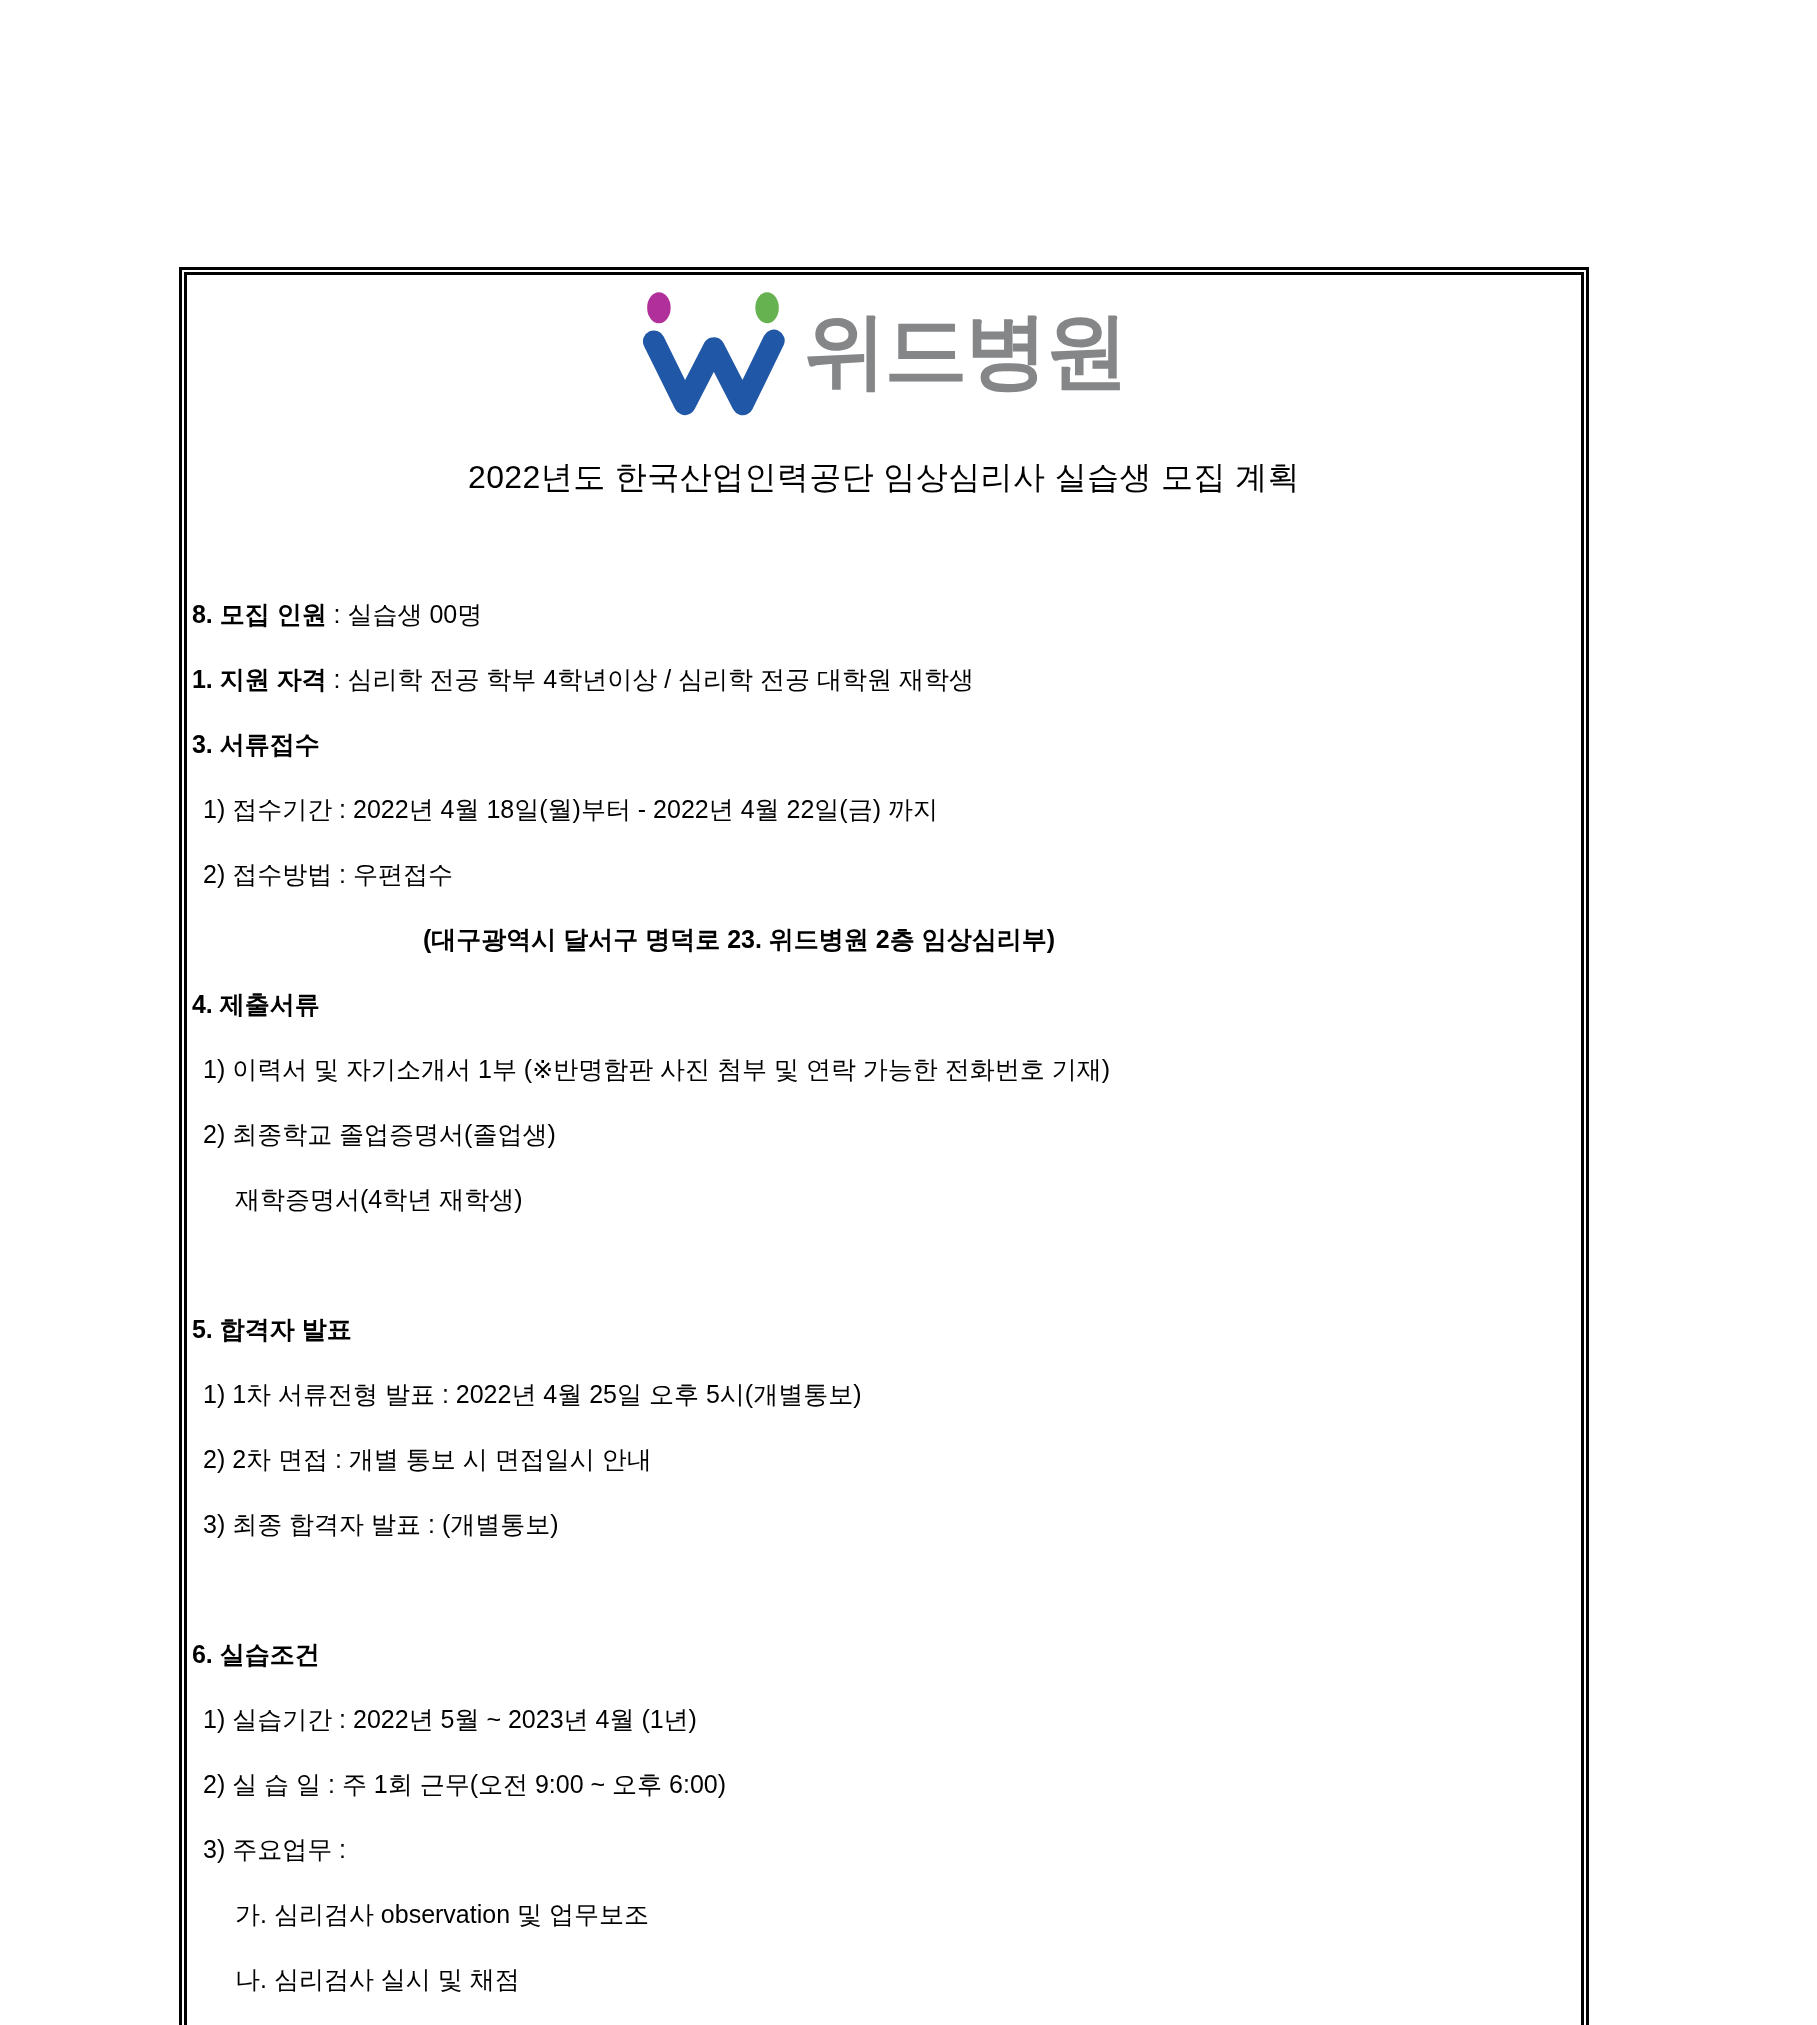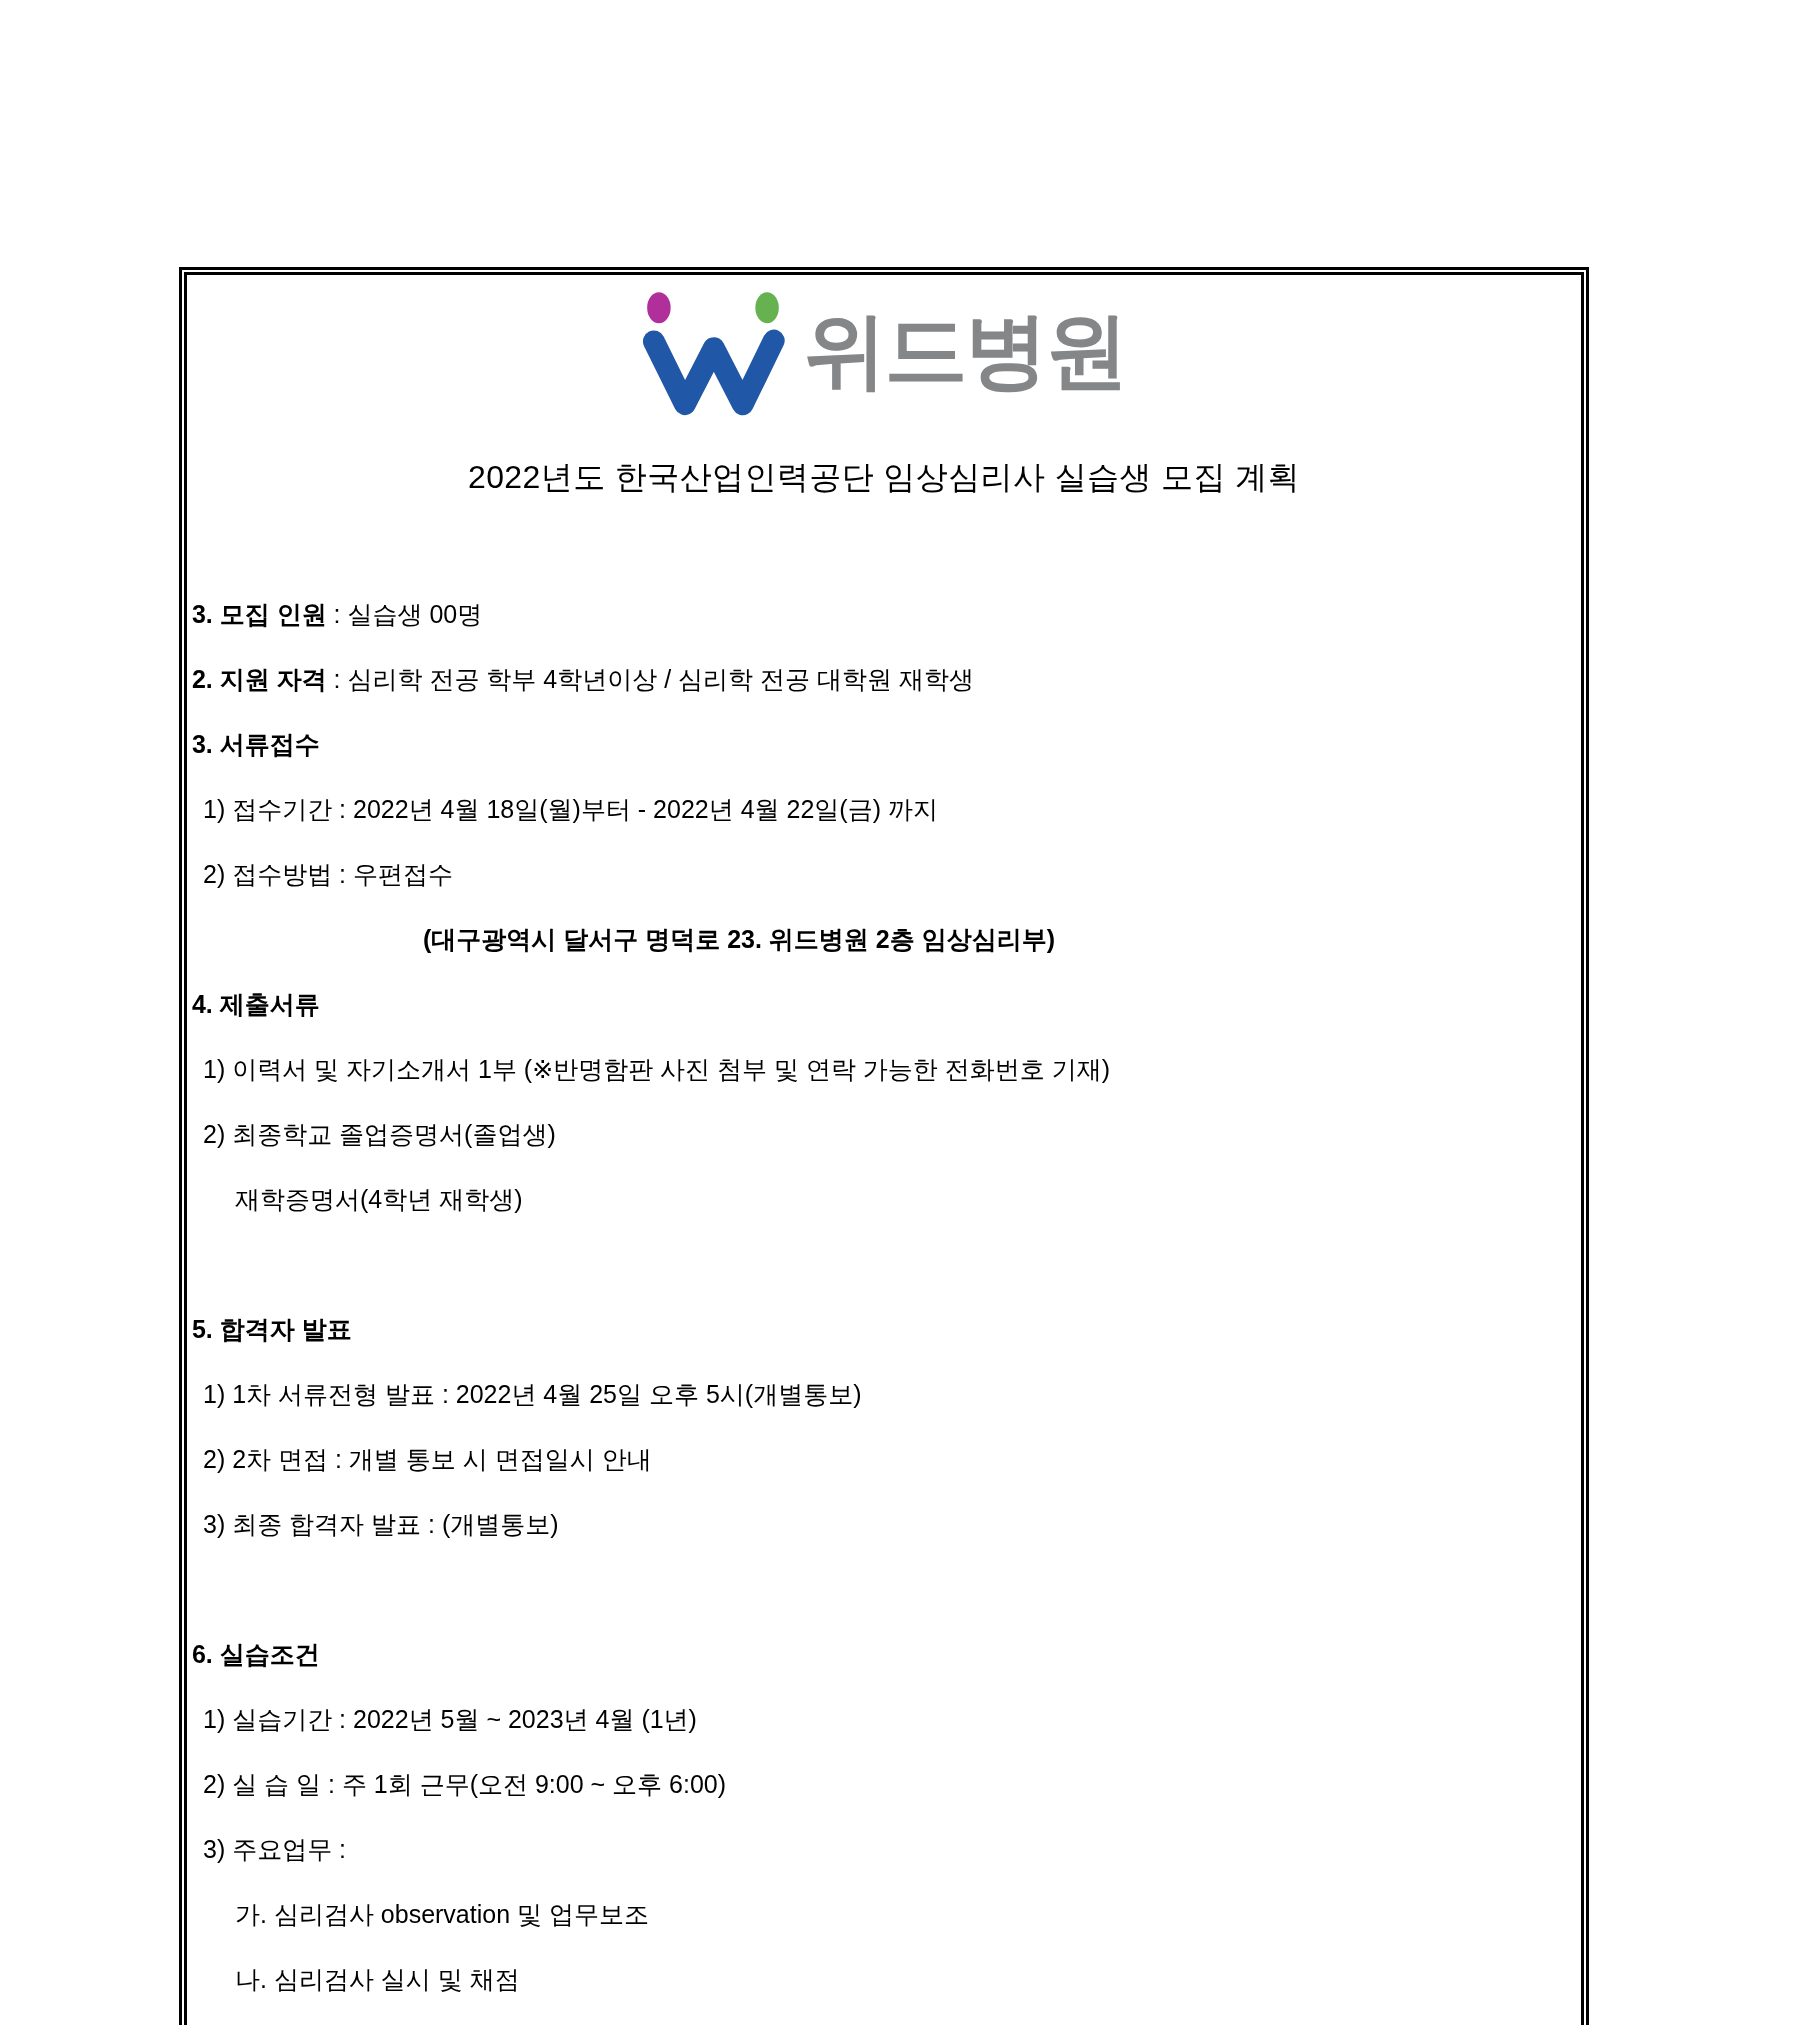--- a/index.html
+++ b/index.html
@@ -73,23 +73,23 @@
       <ellipse cx="298" cy="52" rx="28" ry="37" fill="#67b250"></ellipse>
       <path d="M 28 132 L 102 282 L 171 148 L 240 282 L 314 130" fill="none" stroke-width="52" stroke-linecap="round" stroke-linejoin="round" stroke="#2157a7"></path>
     </svg>
     <span class="logo-text">위드병원</span>
   </div>
 
   <div class="title">2022년도 한국산업인력공단 임상심리사 실습생 모집 계획</div>
 
   <div class="content">
 
-    <div class="line ind0"><span class="b">3. 모집 인원</span><span> : 실습생 00명</span></div>
+    <div class="line ind0"><span class="b">8. 모집 인원</span><span> : 실습생 00명</span></div>
 
-    <div class="line ind0"><span class="b">2. 지원 자격</span><span> : 심리학 전공 학부 4학년이상 / 심리학 전공 대학원 재학생</span></div>
+    <div class="line ind0"><span class="b">1. 지원 자격</span><span> : 심리학 전공 학부 4학년이상 / 심리학 전공 대학원 재학생</span></div>
 
     <div class="line ind0 b">3. 서류접수</div>
     <div class="line ind1">1) 접수기간 : 2022년 4월 18일(월)부터 - 2022년 4월 22일(금) 까지</div>
     <div class="line ind1">2) 접수방법 : 우편접수</div>
     <div class="line ind-addr b ul">(대구광역시 달서구 명덕로 23. 위드병원 2층 임상심리부)</div>
 
     <div class="line ind0 b">4. 제출서류</div>
     <div class="line ind1">1) 이력서 및 자기소개서 1부 (※반명함판 사진 첨부 및 연락 가능한 전화번호 기재)</div>
     <div class="line ind1">2) 최종학교 졸업증명서(졸업생)</div>
     <div class="line ind2">재학증명서(4학년 재학생)</div>

